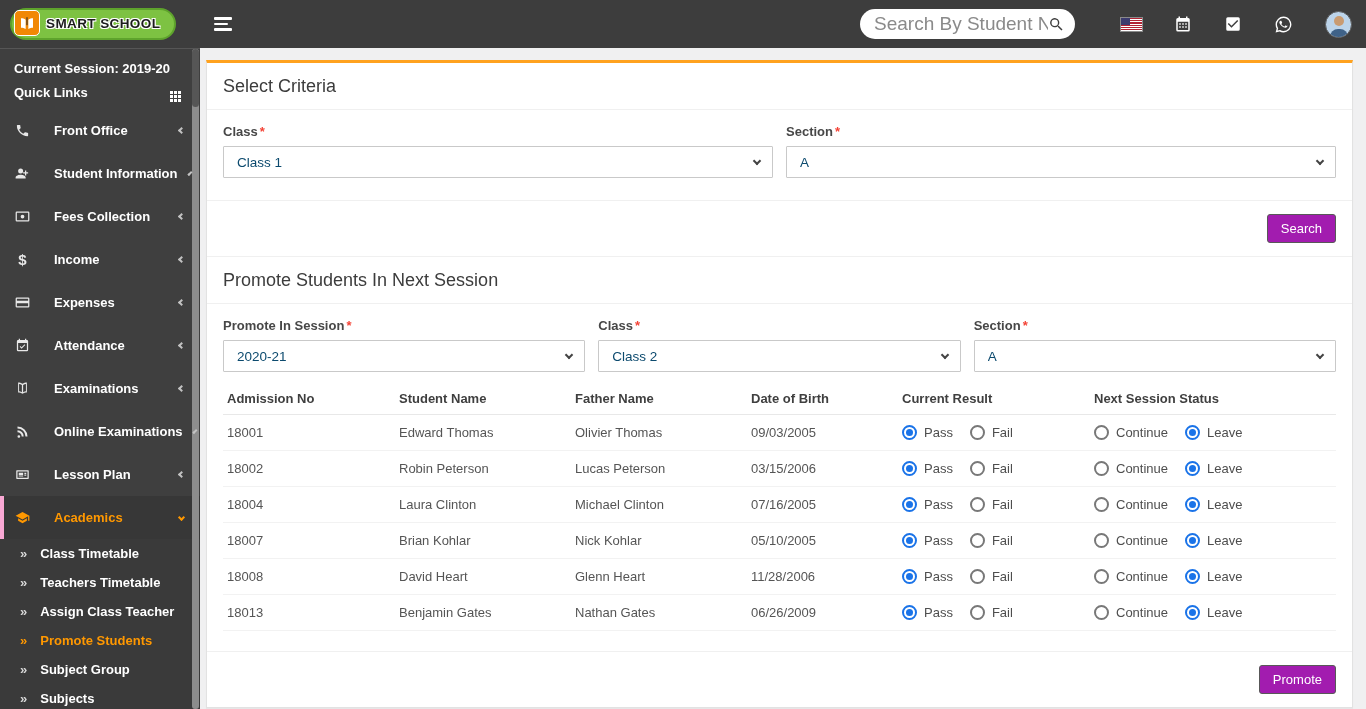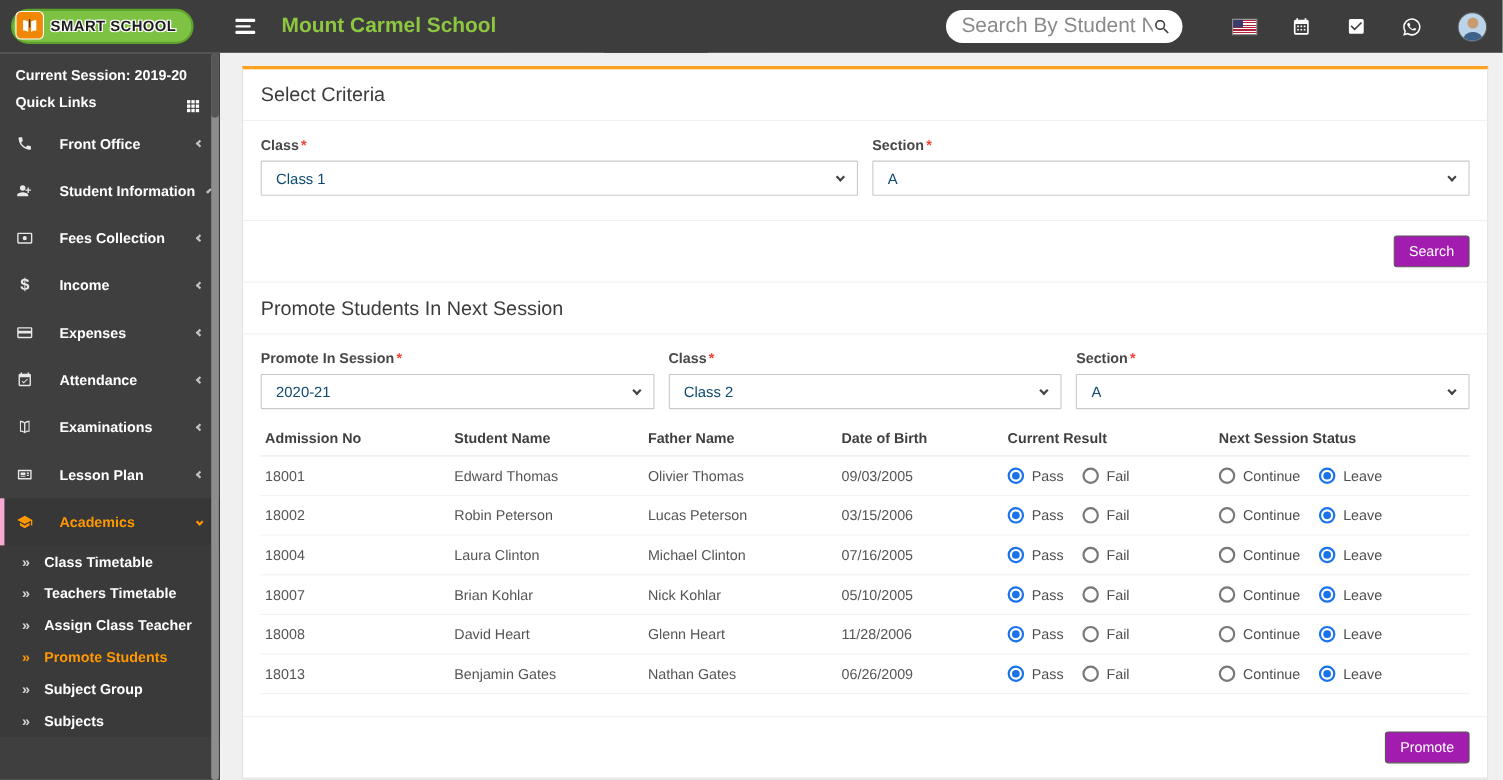--- a/index.html
+++ b/index.html
@@ -60,21 +60,21 @@
   .menu-item.active { background:#373737; border-left:4px solid #f9a8d4; padding-left:10px; color:#ff9800; }
   .menu-item.active .mi-icon svg { fill:#ff9800; }
   .submenu { list-style:none; background:#3a3a3a; }
   .submenu-item { height:29px; display:flex; align-items:center; padding-left:20px; color:#fff;
     font-weight:700; font-size:13px; cursor:pointer; }
   .submenu-item .arrows { color:#d8d8d8; font-size:13px; margin-right:13px; }
   .submenu-item.active { color:#ff9800; } .submenu-item.active .arrows { color:#ff9800; }
 
   
   .main { position:fixed; top:48px; left:200px; width:1166px; bottom:0; background:#f0f0f1; overflow:hidden; }
-  .card { margin:12px 13px 0 20px; background:#fff; border:1px solid #e2e2e2; border-top:3px solid #ffa21f;
+  .card { margin:12px 13px 0 6px; background:#fff; border:1px solid #e2e2e2; border-top:3px solid #ffa21f;
     box-shadow:0 1px 1px rgba(0,0,0,.04); }
   .section-title { font-size:18px; color:#3c3c3c; padding:13px 16px 12px; border-bottom:1px solid #f0f0f0; }
   .form-row { display:flex; gap:13px; padding:14px 16px 4px; }
   .field { flex:1; }
   .field label { display:block; font-size:13px; font-weight:700; color:#474747; margin-bottom:7px; }
   .req { color:#f44336; font-weight:700; margin-left:2px; }
   .select { height:32px; border:1px solid #c9c9c9; border-radius:1px; display:flex; align-items:center;
     padding:0 12px 0 13px; color:#0c4a6e; font-size:13.5px; cursor:pointer; background:#fff; }
   .select .sel-text { flex:1; white-space:nowrap; overflow:hidden; }
   .sel-chev { width:6px; height:6px; border:solid #444; border-width:0 2px 2px 0; transform:rotate(45deg); margin-top:-3px; }
@@ -111,21 +111,20 @@
           </svg>
       </span>
       <span class="logo-text">SMART SCHOOL</span>
     </div>
   </div>
   <span class="hamburger">
       <i></i>
       <i></i>
       <i></i>
     </span>
-  <span class="school-title">Mount Carmel School</span>
   <span class="header-spacer"></span>
   <div class="search-pill">
     <input type="text" placeholder="Search By Student Name" style="">
     <span style="display:flex;">
       <svg width="17" height="17" viewBox="0 0 24 24">
           <path fill="#3d3d3d" d="M15.5 14h-.8l-.3-.3a6.5 6.5 0 1 0-.7.7l.3.3v.8l5 5 1.5-1.5-5-5zm-6 0A4.5 4.5 0 1 1 14 9.5 4.5 4.5 0 0 1 9.5 14z"></path>
         </svg>
     </span>
   </div>
   <span class="hicon">
@@ -220,20 +219,29 @@
           <svg viewBox="0 0 24 24">
             <path d="M12 4.5C10 3 7.5 2.5 5 2.5v16c2.5 0 5 .5 7 2 2-1.5 4.5-2 7-2v-16c-2.5 0-5 .5-7 2zm-1 13.4c-1.5-.8-3.2-1.2-4.5-1.35V4.7c1.3.15 3 .55 4.5 1.5v11.7zm6.5-1.35c-1.3.15-3 .55-4.5 1.35V6.2c1.5-.95 3.2-1.35 4.5-1.5v11.85z"></path>
           </svg>
         </span>
       <span class="mi-label">Examinations</span>
       <span class="chev-left"></span>
     </li>
     <li class="menu-item">
       <span class="mi-icon">
           <svg viewBox="0 0 24 24">
+            <path d="M6.18 17.82A2.18 2.18 0 1 1 4 20a2.18 2.18 0 0 1 2.18-2.18zM4 10.1v3.2A6.7 6.7 0 0 1 10.7 20h3.2A9.9 9.9 0 0 0 4 10.1zM4 4v3.2A12.8 12.8 0 0 1 16.8 20H20A16 16 0 0 0 4 4z"></path>
+          </svg>
+        </span>
+      <span class="mi-label">Online Examinations</span>
+      <span class="chev-left"></span>
+    </li>
+    <li class="menu-item">
+      <span class="mi-icon">
+          <svg viewBox="0 0 24 24">
             <path d="M21 5H3a1 1 0 0 0-1 1v12a1 1 0 0 0 1 1h18a1 1 0 0 0 1-1V6a1 1 0 0 0-1-1zm-1 12H4V7h16v10zM6 9h7v4H6V9zm9 0h3v2h-3V9zm0 3h3v2h-3v-2zM6 14h7v1H6v-1z"></path>
           </svg>
         </span>
       <span class="mi-label">Lesson Plan</span>
       <span class="chev-left"></span>
     </li>
     <li class="menu-item active">
       <span class="mi-icon">
           <svg viewBox="0 0 24 24">
             <path d="M12 3 1 9l11 6 9-4.91V17h2V9L12 3zM5 13.18v4L12 21l7-3.82v-4L12 17l-7-3.82z"></path>

